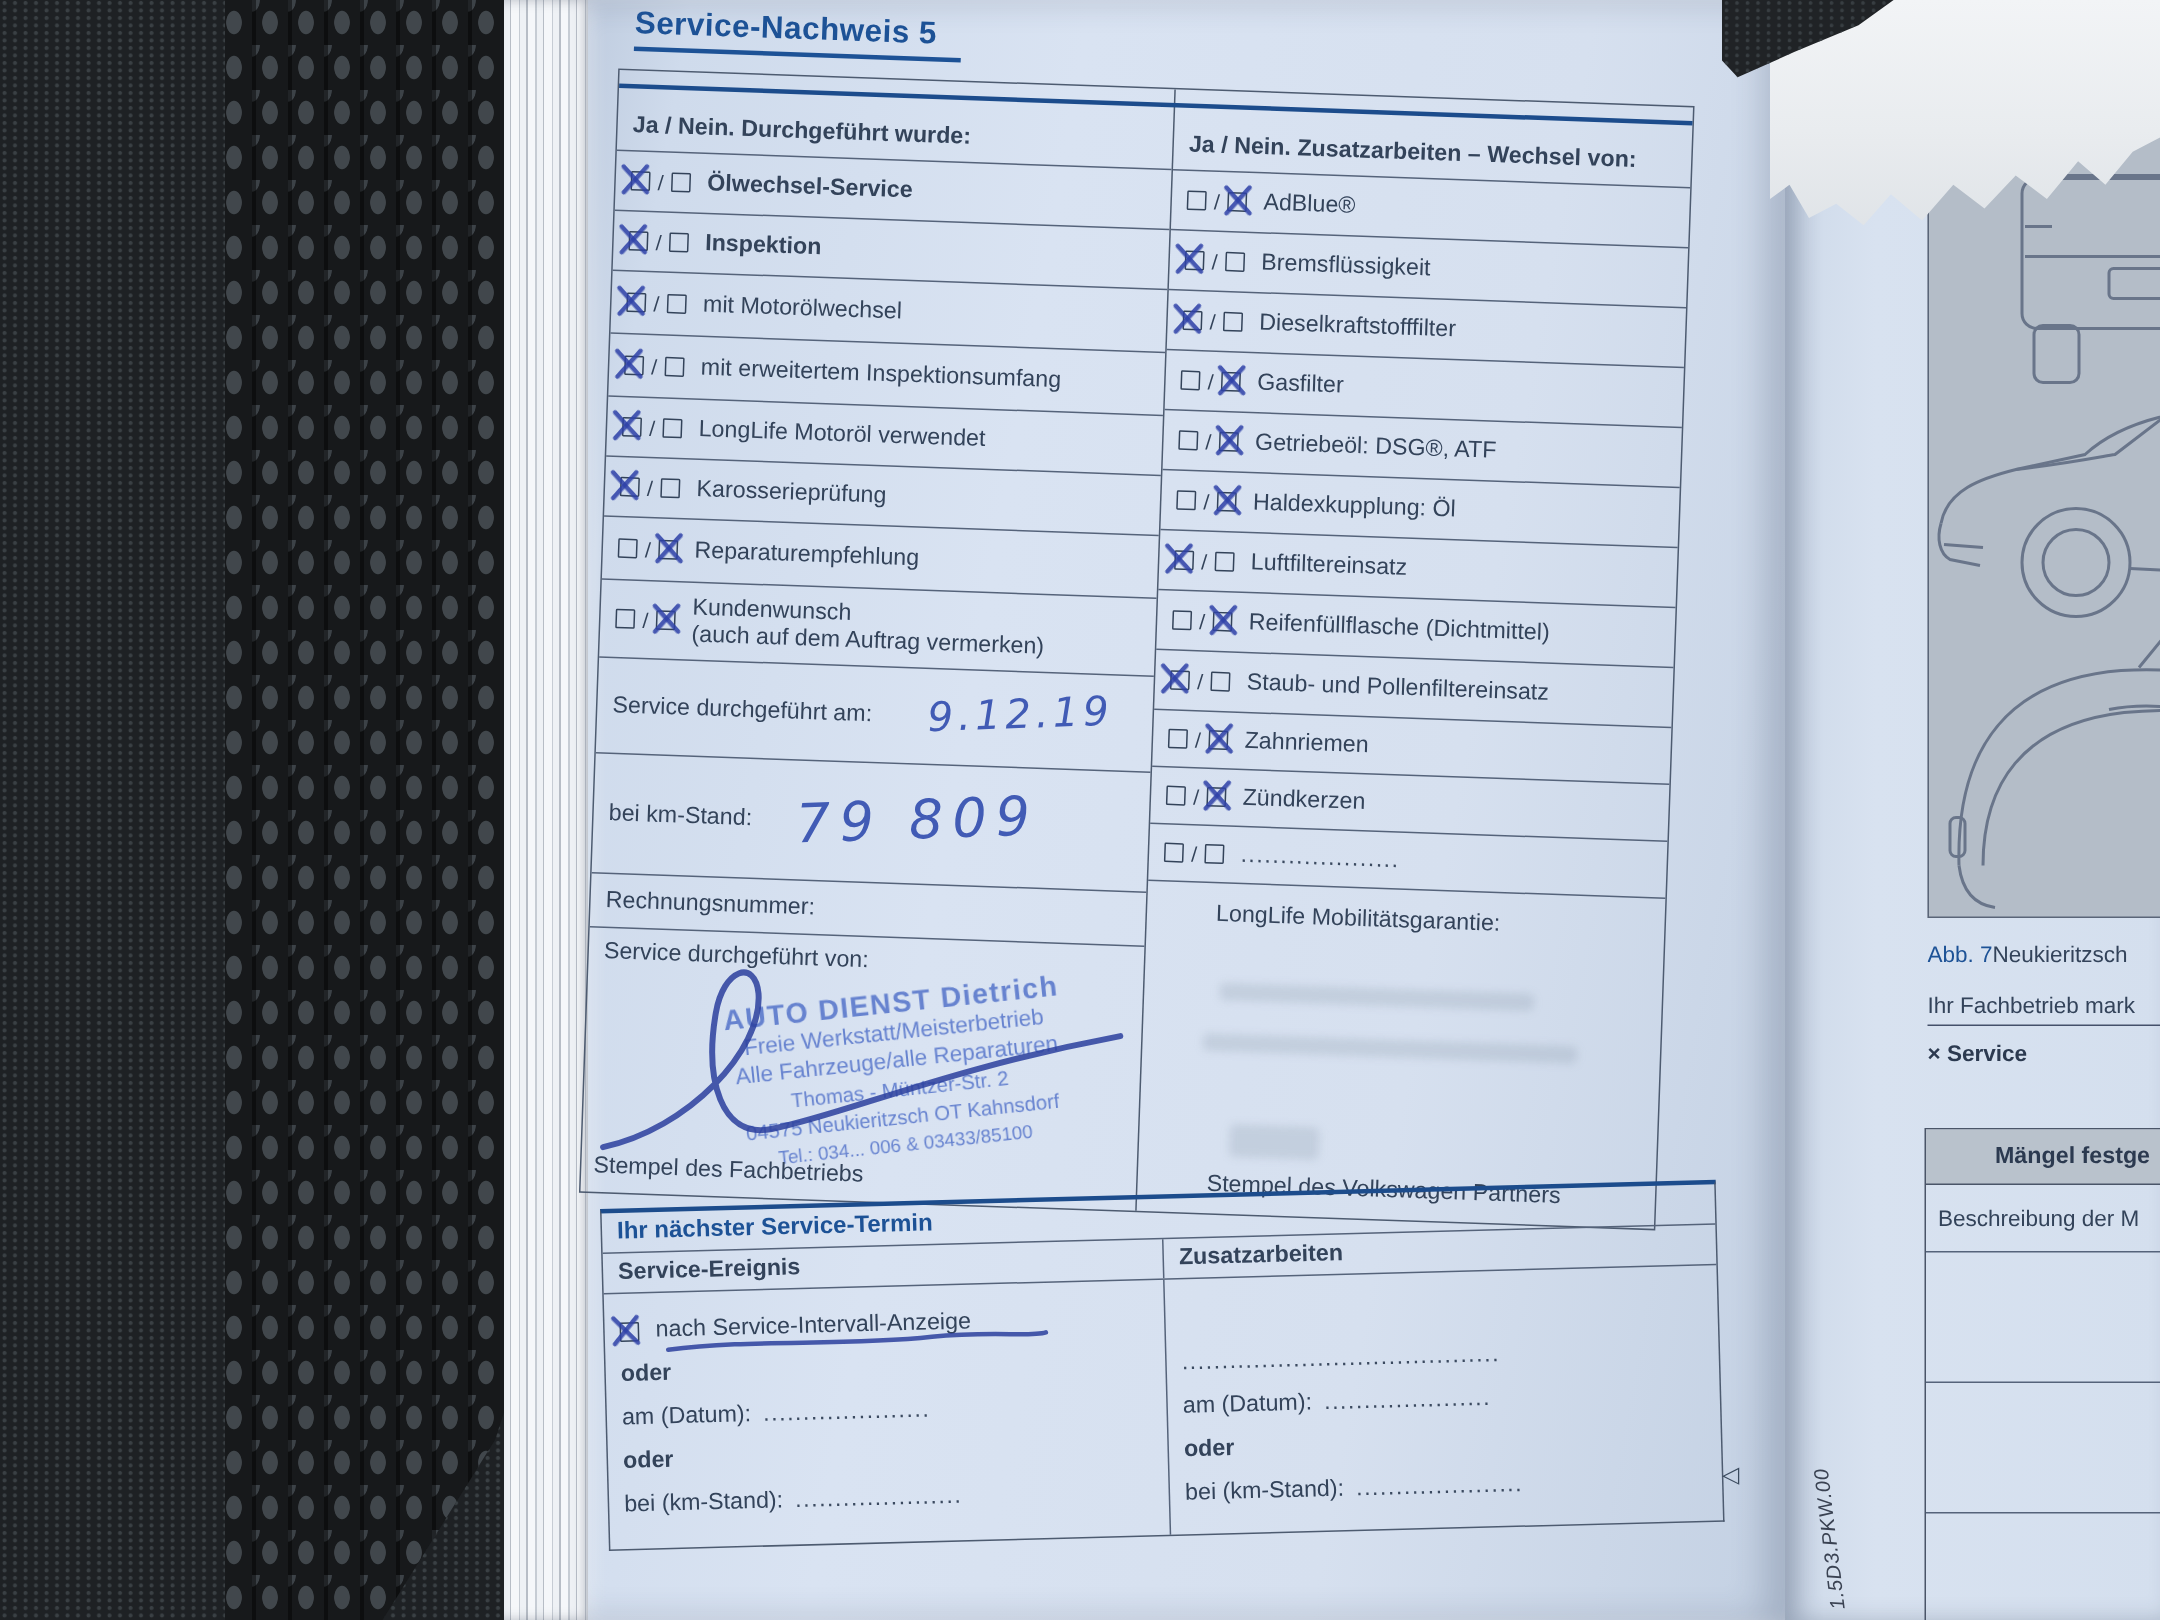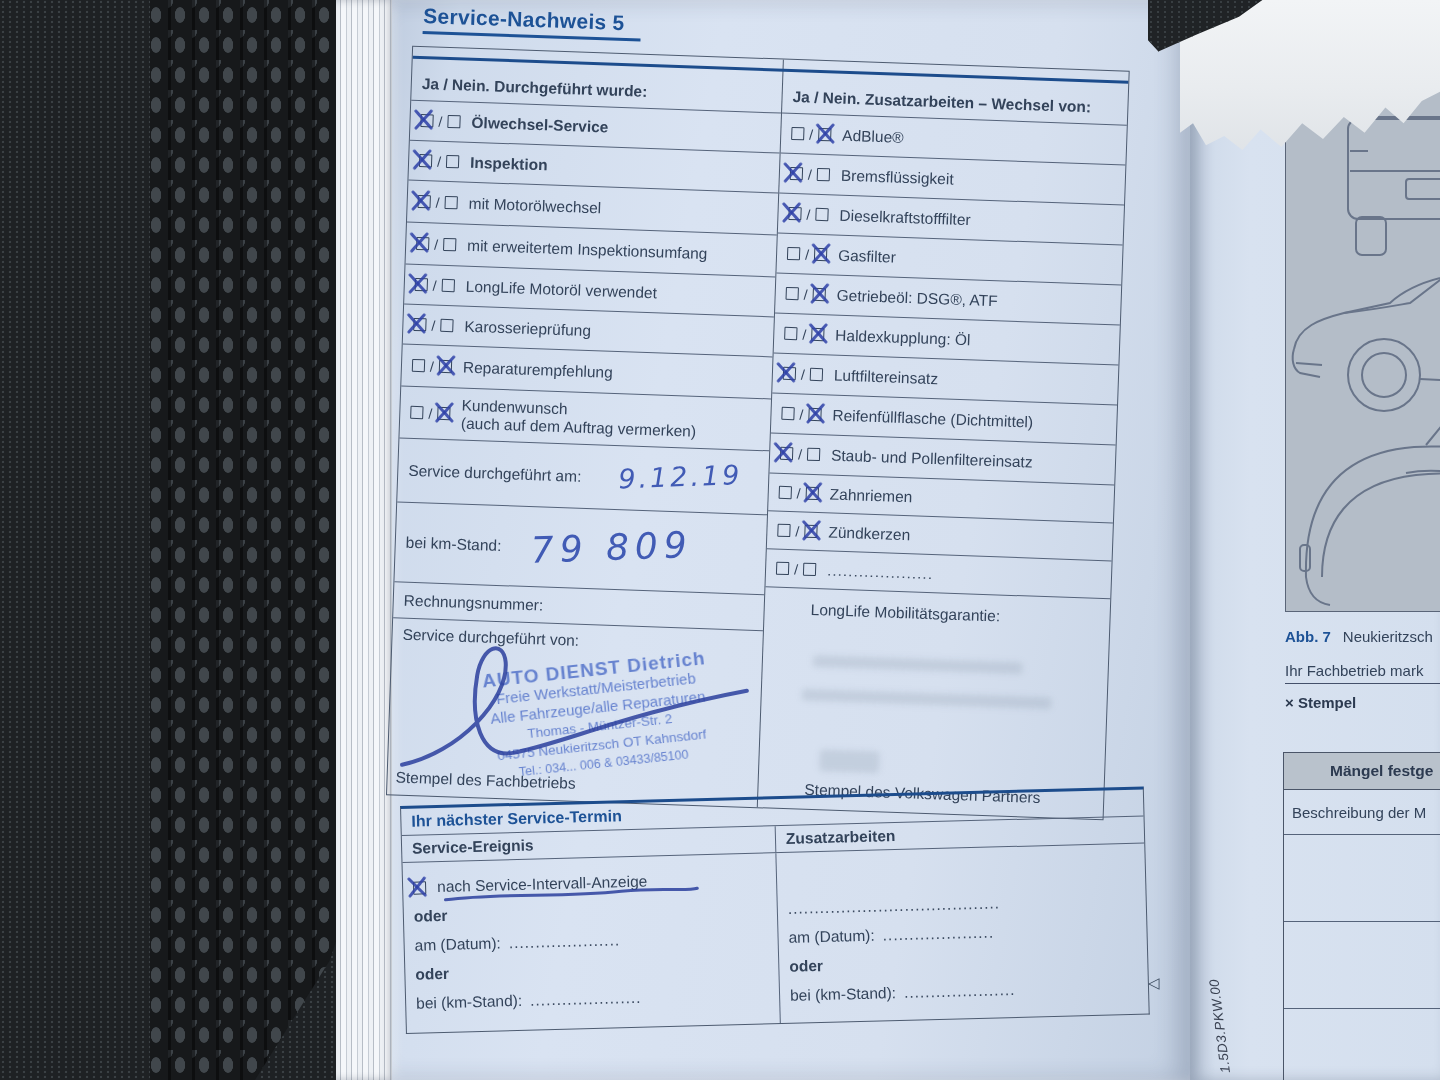--- a/index.html
+++ b/index.html
@@ -117,21 +117,21 @@
   .page-right{
     position:absolute;left:1190px;top:0;width:250px;height:1080px;overflow:hidden;
     background:linear-gradient(90deg,#bfcbdd 0,#d2ddec 26px,#d8e2f0 60px,#d4dfee 100%);
     box-shadow:inset 8px 0 14px rgba(40,55,80,.25);
   }
   .gray-box{
     position:absolute;left:95px;top:30px;width:170px;height:582px;
     background:#b4bdc8;border:1.5px solid #5a6578;box-sizing:border-box;
   }
   .abb-line{position:absolute;left:95px;top:628px;width:158px;white-space:nowrap;overflow:hidden;font-size:15px}
-  .abb-label{color:#1d5296;font-weight:bold;margin-right:12px}
+  .abb-label{color:#1d5296;font-weight:normal;margin-right:0}
   .abb-cap{color:#33435a}
   .fach-line{position:absolute;left:95px;top:662px;width:158px;white-space:nowrap;overflow:hidden;font-size:15px;color:#33435a;border-bottom:1.2px solid #44506a;padding-bottom:4px}
   .kratzer-line{position:absolute;left:95px;top:694px;font-size:15px;color:#2c3a50;font-weight:bold}
   .maengel{position:absolute;left:93px;top:752px;width:170px;height:330px;border:1.5px solid #4a5568;box-sizing:border-box}
   .maengel .mg-hdr{height:36px;background:#b9c2cc;border-bottom:1.3px solid #4a5568;font-weight:bold;font-size:15.5px;color:#2c3a50;display:flex;align-items:center;padding-left:46px;white-space:nowrap;overflow:hidden}
   .maengel .mg-row{height:44px;border-bottom:1.3px solid #55637a;font-size:15px;color:#33435a;display:flex;align-items:center;padding-left:8px;white-space:nowrap;overflow:hidden}
   .maengel .mg-empty{height:86px;border-bottom:1.3px solid #55637a}
   .vcode{
     position:absolute;left:28px;top:1074px;transform:rotate(-97deg);transform-origin:0 0;
     font-size:13.5px;font-style:italic;color:#3a4252;white-space:nowrap;letter-spacing:.5px;
@@ -488,21 +488,21 @@
       </g>
     </svg>
   </div>
 
   <div class="abb-line">
     <span class="abb-label">Abb. 7</span><span class="abb-cap">Neukieritzsch</span>
   </div>
   <div class="fach-line">Ihr Fachbetrieb mark</div>
   <div class="kratzer-line">
     <span>×</span>
-    <span>Stempel</span>
+    <span>Service</span>
   </div>
 
   <div class="maengel">
     <div class="mg-hdr">Mängel festge</div>
     <div class="mg-row">Beschreibung der M</div>
     <div class="mg-empty"></div>
     <div class="mg-empty"></div>
   </div>
 
   <span class="vcode">1.5D3.PKW.00</span>

